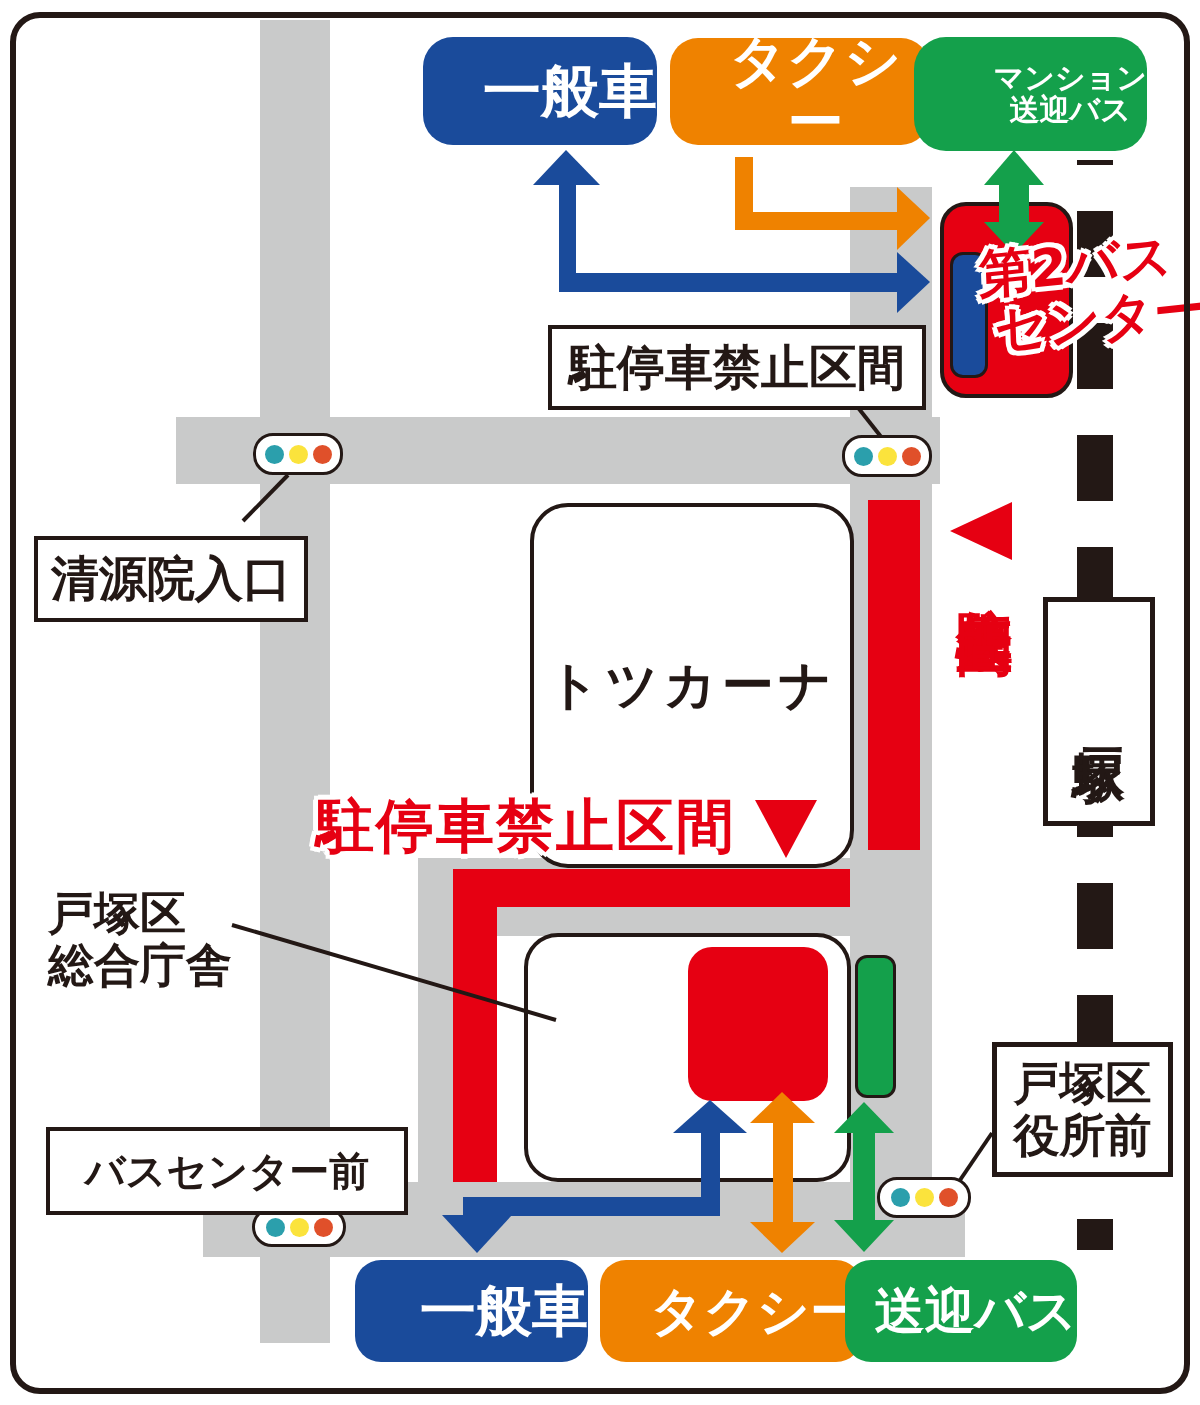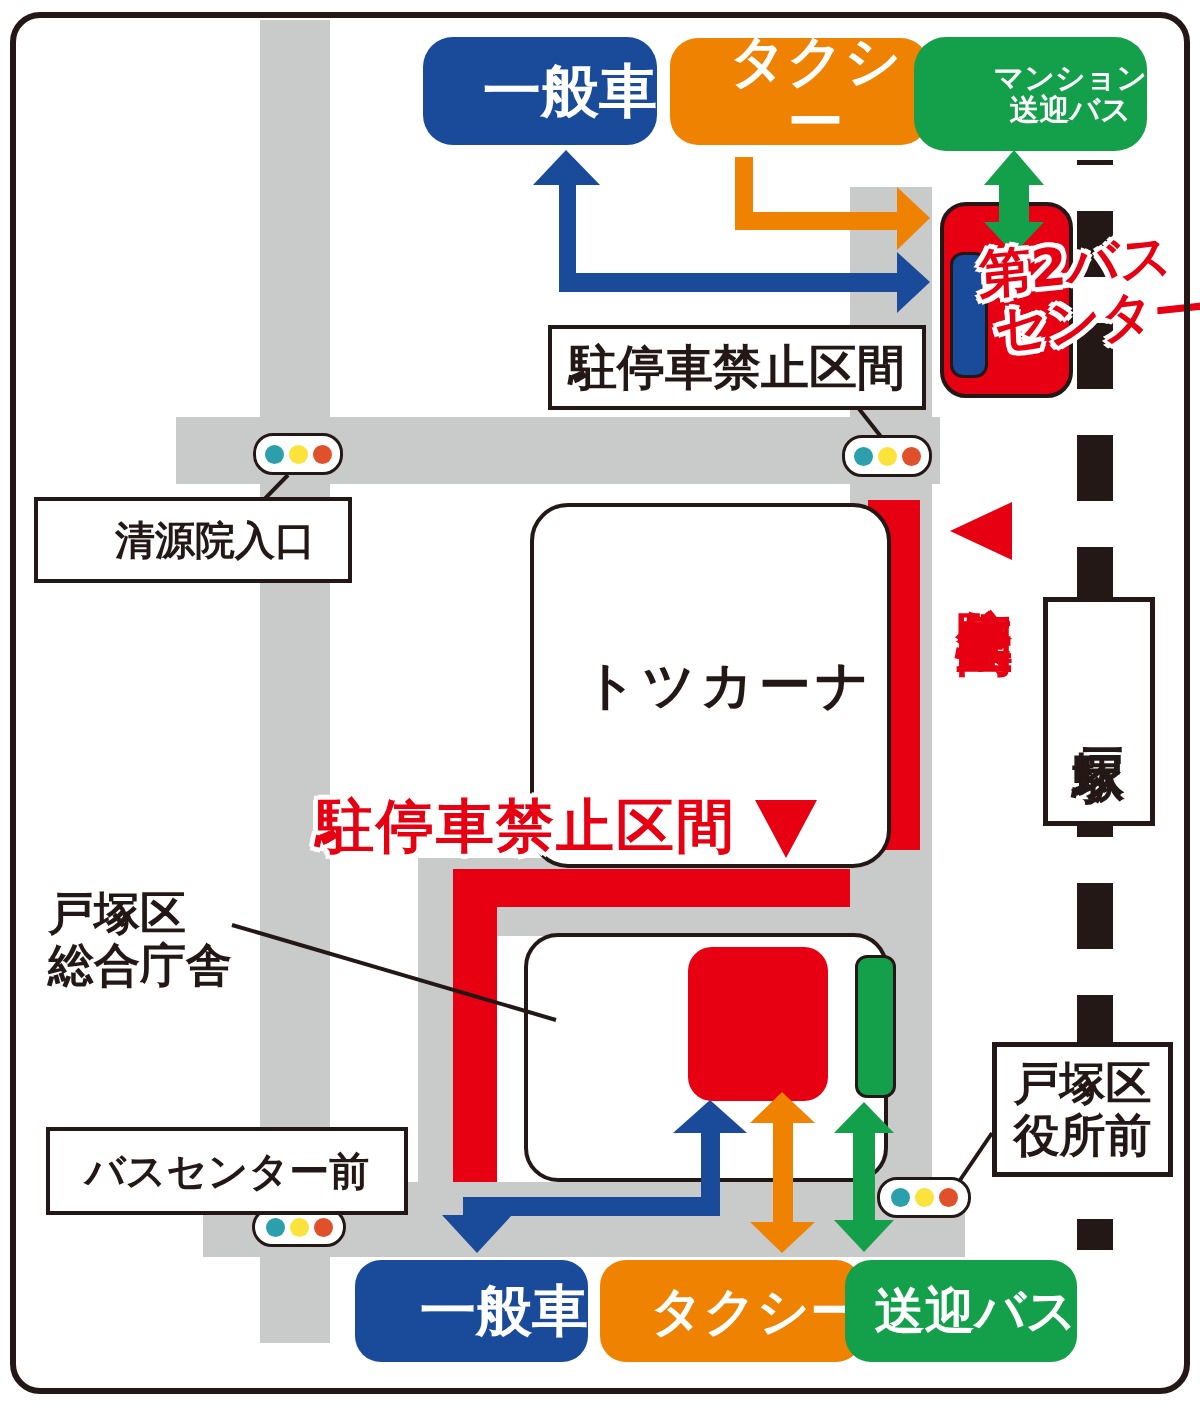--- a/index.html
+++ b/index.html
@@ -10,42 +10,42 @@
   .frame{left:10px;top:12px;width:1168px;height:1370px;border:6px solid #231815;border-radius:30px;}
   
   .road{background:#C9CACA;}
   
   .rail{left:1077px;top:160px;width:36px;height:1090px;background:#231815;}
   .rail-ties{position:absolute;left:0;top:5px;width:100%;height:calc(100% - 10px);
     background:repeating-linear-gradient(180deg,#ffffff 0 46px,#231815 46px 112px);}
   
   .redbar{background:#E60012;}
   
-  .bldg{background:#fff;border:4px solid #231815;padding-left:37px;}
+  .bldg{background:#fff;border:4px solid #231815;}
   .b-totsukana{left:530px;top:503px;width:316px;height:357px;border-radius:38px;
     display:flex;align-items:center;justify-content:center;font-size:52px;color:#231815;letter-spacing:5px;}
   .b-plaza{left:524px;top:933px;width:319px;height:241px;border-radius:34px;}
   .plaza-red{left:688px;top:947px;width:140px;height:154px;background:#E60012;border-radius:24px;}
   .plaza-green{left:855px;top:955px;width:35px;height:137px;background:#14A04B;border:3px solid #231815;border-radius:12px;}
   
   .busctr{left:940px;top:202px;width:125px;height:188px;background:#E60012;border:4px solid #231815;border-radius:26px;}
   .busctr-blue{left:950px;top:252px;width:32px;height:120px;background:#1A4B9B;border:3px solid #231815;border-radius:13px;}
   
   .pill{display:flex;align-items:center;justify-content:flex-end;color:#fff;text-align:center;line-height:1.08;}
   .p-blue{background:#1A4B9B;}  .p-orange{background:#EF8200;padding-left:32px;}  .p-green{background:#14A04B;}
   .lg-top-car{left:423px;top:37px;width:234px;height:108px;border-radius:30px;font-size:58px;}
   .lg-top-taxi{left:670px;top:38px;width:227px;height:107px;border-radius:28px;font-size:56px;}
   .lg-top-bus{left:914px;top:37px;width:233px;height:114px;border-radius:32px;font-size:30px;}
   .lg-bot-car{left:355px;top:1260px;width:233px;height:102px;border-radius:26px;font-size:56px;}
   .lg-bot-taxi{left:600px;top:1260px;width:230px;height:102px;border-radius:26px;font-size:52px;}
   .lg-bot-bus{left:845px;top:1260px;width:232px;height:102px;border-radius:26px;font-size:50px;}
   
   .sign{background:#fff;border:4px solid #231815;color:#231815;display:flex;align-items:center;justify-content:center;text-align:center;line-height:1.12;}
   .s-nishiguchi{left:548px;top:325px;width:370px;height:77px;font-size:48px;}
-  .s-seigenin{left:34px;top:497px;width:266px;height:78px;font-size:40px;padding-left:44px;}
+  .s-seigenin{left:34px;top:536px;width:266px;height:78px;font-size:48px;}
   .s-buscenter{left:46px;top:1127px;width:354px;height:80px;font-size:40px;align-items:center;}
   .s-yakusho{left:992px;top:1042px;width:171px;height:125px;font-size:46px;border-width:5px;}
   .s-station{left:1043px;top:597px;width:102px;height:219px;font-size:52px;border-width:5px;}
   .vtext{writing-mode:vertical-rl;text-orientation:upright;letter-spacing:4px;}
   
   .t-chosha{left:48px;top:888px;font-size:46px;line-height:1.12;color:#231815;}
   
   .halo{color:#E60012;
     text-shadow:-4px -4px 0 #fff,4px -4px 0 #fff,-4px 4px 0 #fff,4px 4px 0 #fff,
                 -5px 0 0 #fff,5px 0 0 #fff,0 -5px 0 #fff,0 5px 0 #fff;}

